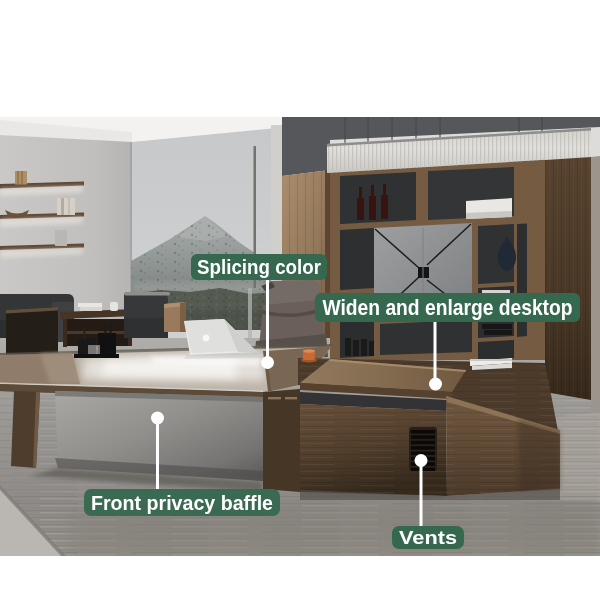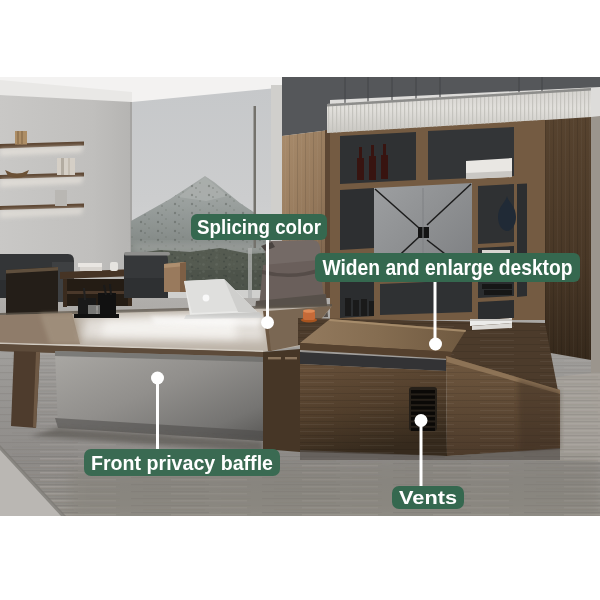--- a/index.html
+++ b/index.html
@@ -1,16 +1,16 @@
 <!DOCTYPE html>
 <html><head>
 <meta charset="utf-8">
 <style>
   html,body{margin:0;padding:0;background:#ffffff;}
-  .stage{width:600px;height:536px;position:relative;background:#f97316;font-family:"Liberation Sans",sans-serif;}
+  .stage{width:600px;height:536px;position:relative;background:#f97316;font-family:"Liberation Sans",sans-serif;margin-top:40px;}
   svg{display:block;}
 </style>
 </head>
 <body>
 <div class="stage">
 <svg width="600" height="600" viewBox="0 0 600 600">
 <defs>
   <filter id="soft4" x="-40%" y="-40%" width="180%" height="180%">
           <feGaussianBlur stdDeviation="4"></feGaussianBlur>
         </filter>

